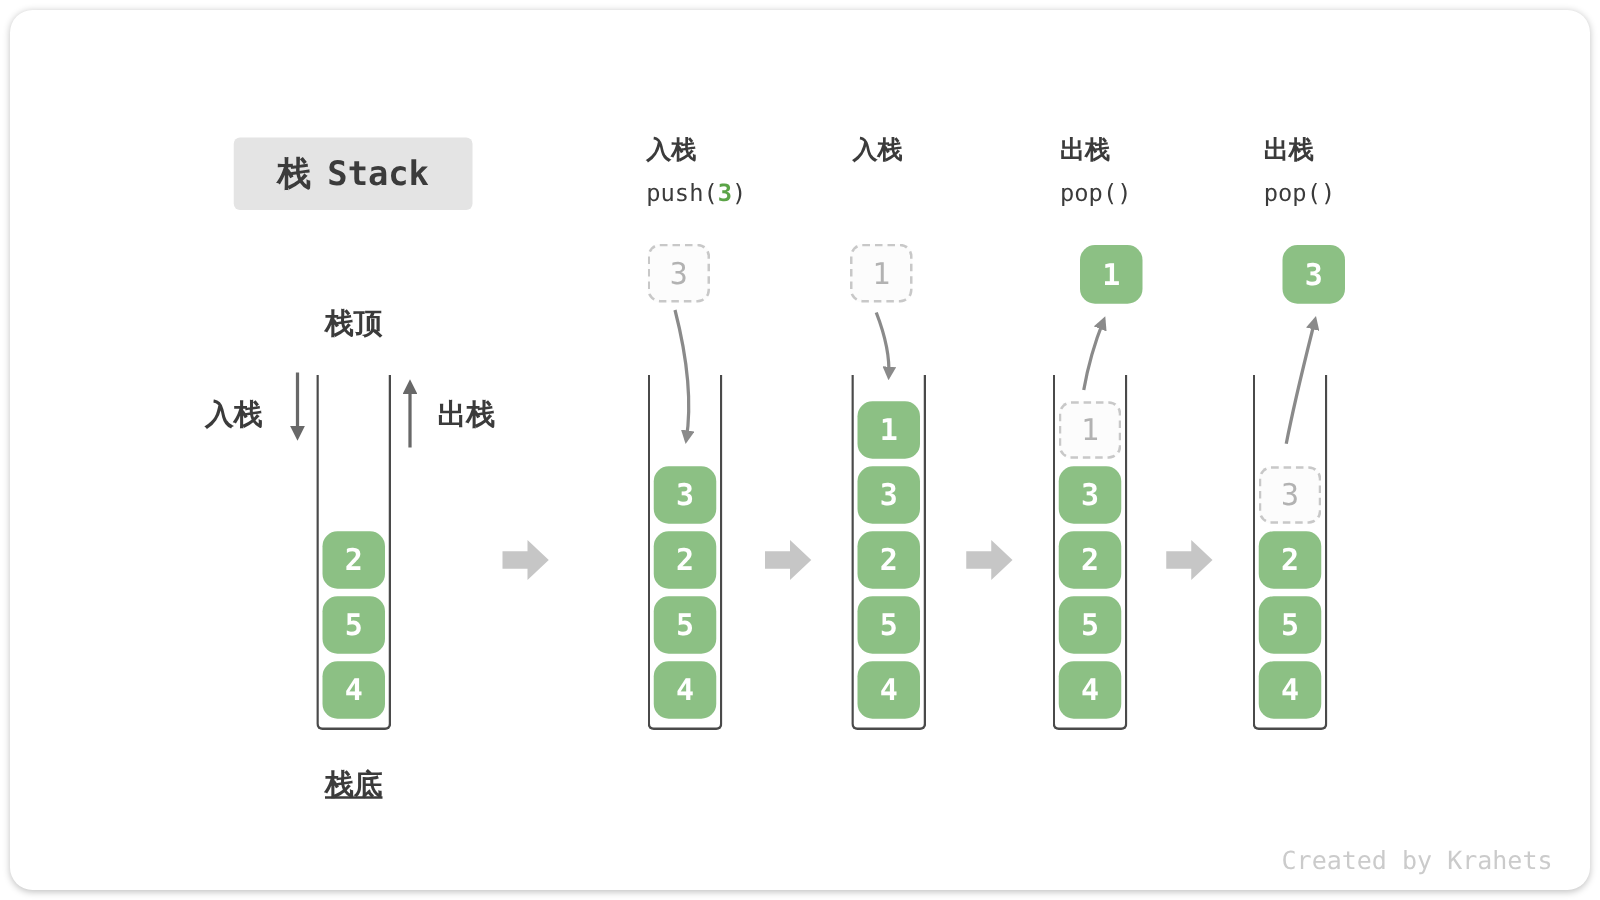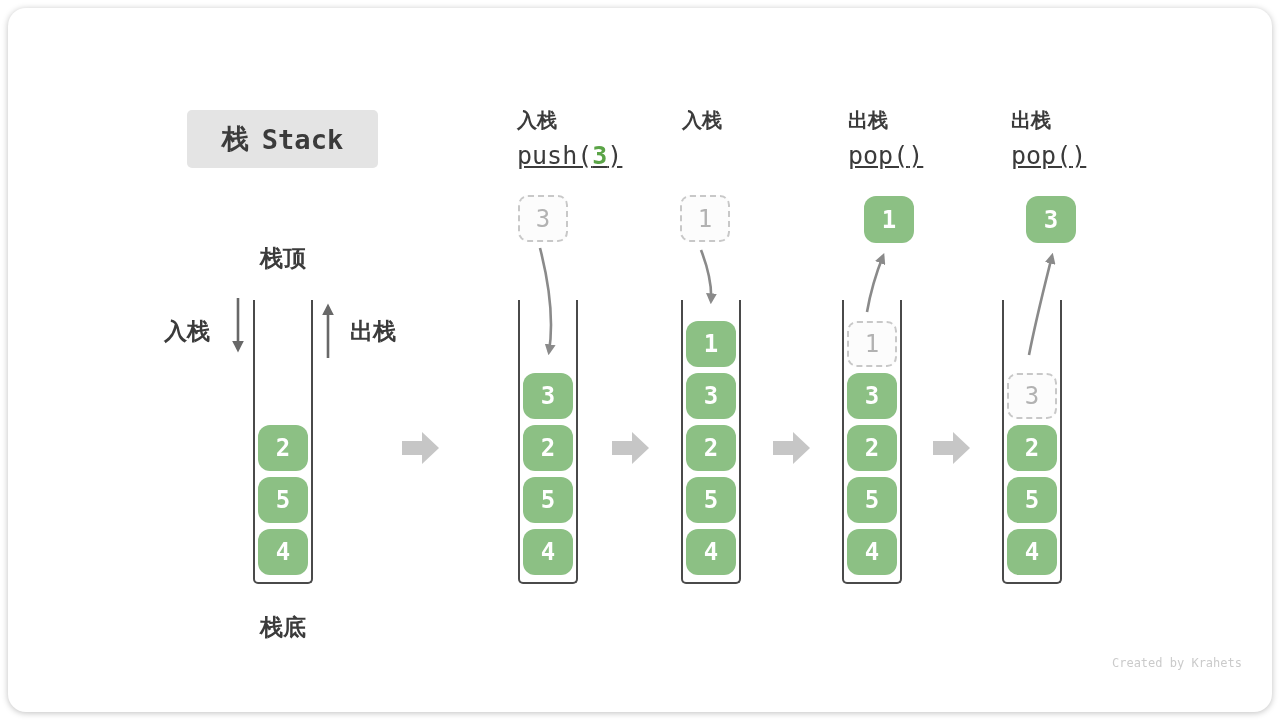--- a/index.html
+++ b/index.html
@@ -30,40 +30,40 @@
     font-family:"DejaVu Sans Mono","Liberation Mono",monospace;font-size:24px;font-weight:700;}
   .pop-box{height:47px;}
   .ghost{width:50px;height:46px;border:2px dashed var(--ghost-bd);border-radius:10px;
     background:#FCFCFC;color:var(--ghost-tx);display:flex;align-items:center;justify-content:center;
     font-family:"DejaVu Sans Mono","Liberation Mono",monospace;font-size:24px;font-weight:500;}
   .pend{height:47px;}
 
   .op-label{width:170px;}
   .op-zh{font-size:20px;font-weight:600;line-height:26px;}
   .op-code{margin-top:9px;font-family:"DejaVu Sans Mono","Liberation Mono",monospace;
-    font-size:25px;font-weight:500;line-height:27px;white-space:nowrap;text-decoration:underline;}
+    font-size:19px;font-weight:500;line-height:27px;white-space:nowrap;}
   .op-code .arg{color:var(--code-green);font-weight:700;}
 
-  .watermark{right:38px;top:656px;font-family:"DejaVu Sans Mono","Liberation Mono",monospace;
-    font-size:12px;color:var(--wm);}
+  .watermark{right:38px;top:676px;font-family:"DejaVu Sans Mono","Liberation Mono",monospace;
+    font-size:20px;color:var(--wm);}
 </style>
 </head>
 <body>
 
 <div class="canvas-panel"></div>
 
 <div class="layer">
 
   <div class="abs title-box">
     <span>栈</span>
       <span>Stack</span>
   </div>
 
   <div class="abs side-label" style="left:238px;top:245px;">栈顶</div>
-  <div class="abs side-label" style="left:238px;top:614px;">栈底</div>
+  <div class="abs side-label" style="left:238px;top:614px;text-decoration:underline;">栈底</div>
   <div class="abs side-label" style="left:152px;top:318px;width:70px;">入栈</div>
   <div class="abs side-label" style="left:338px;top:318px;width:70px;">出栈</div>
 
   <div class="abs op-label" style="left:517px;top:107px;">
     <div class="op-zh">入栈</div>
     <div class="op-code"><span>push(</span><span class="arg">3</span><span>)</span></div>
   </div>
   <div class="abs op-label" style="left:682px;top:107px;">
     <div class="op-zh">入栈</div>
   </div>

